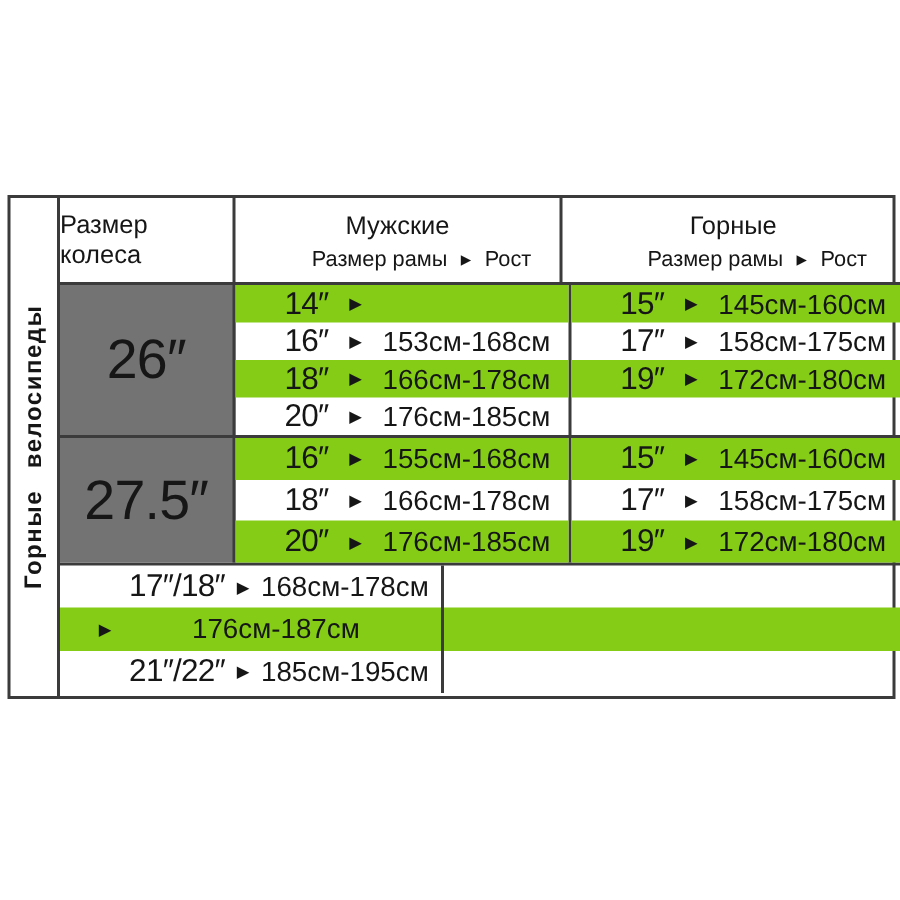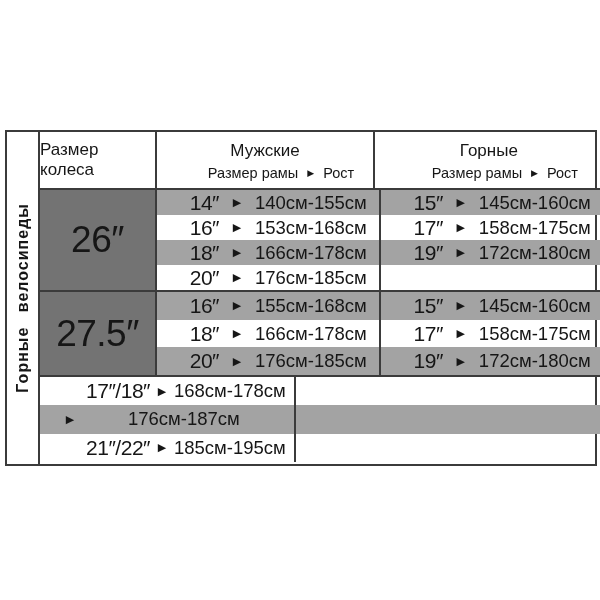--- a/index.html
+++ b/index.html
@@ -25,21 +25,21 @@
   .sub-arrow{font-size:9px;line-height:1;position:relative;top:0.5px;}
   
   .sections{flex:1;display:flex;flex-direction:column;}
   .section{display:flex;border-bottom:2px solid #3b3b3b;}
   .section:last-child{border-bottom:none;}
   .wheel-cell{flex:0 0 117px;border-right:2px solid #3b3b3b;display:flex;align-items:center;justify-content:center;
     font-size:37px;letter-spacing:-0.5px;background:#737373;}
   .rows-col{flex:0 0 218px;border-right:2px solid #3b3b3b;display:flex;flex-direction:column;}
   .rows-col.last{flex:1;border-right:none;}
   .row-slot{flex:1;display:flex;align-items:center;padding:0 12px 0 16px;}
-  .row-slot.shaded{background:#a3a3a3;}
+  .row-slot.shaded{background:#84cc16;}
   .cell-size{flex:0 0 46px;text-align:right;font-size:21px;letter-spacing:-0.5px;white-space:nowrap;}
   .cell-arrow{flex:0 0 36px;text-align:center;font-size:11px;}
   .cell-range{flex:1;text-align:center;font-size:18.5px;white-space:nowrap;}
   .sec-2 .row-slot{padding:0 8px 0 18px;}
   .sec-2 .cell-size{flex:0 0 92px;}
   .sec-2 .cell-arrow{flex:0 0 24px;}
 </style>
 </head>
 <body>
 
@@ -73,21 +73,20 @@
         </div>
       </div>
 
       <div class="sections" id="sections-host">
           <div class="section sec-0" style="flex: 0 0 102px;">
             <div class="wheel-cell">26″</div>
             <div class="rows-col">
               <div class="row-slot shaded">
                 <span class="cell-size">14″</span>
                 <span class="cell-arrow">▶</span>
-                <span class="cell-range">140см-155см</span>
               </div>
               <div class="row-slot">
                 <span class="cell-size">16″</span>
                 <span class="cell-arrow">▶</span>
                 <span class="cell-range">153см-168см</span>
               </div>
               <div class="row-slot shaded">
                 <span class="cell-size">18″</span>
                 <span class="cell-arrow">▶</span>
                 <span class="cell-range">166см-178см</span>

